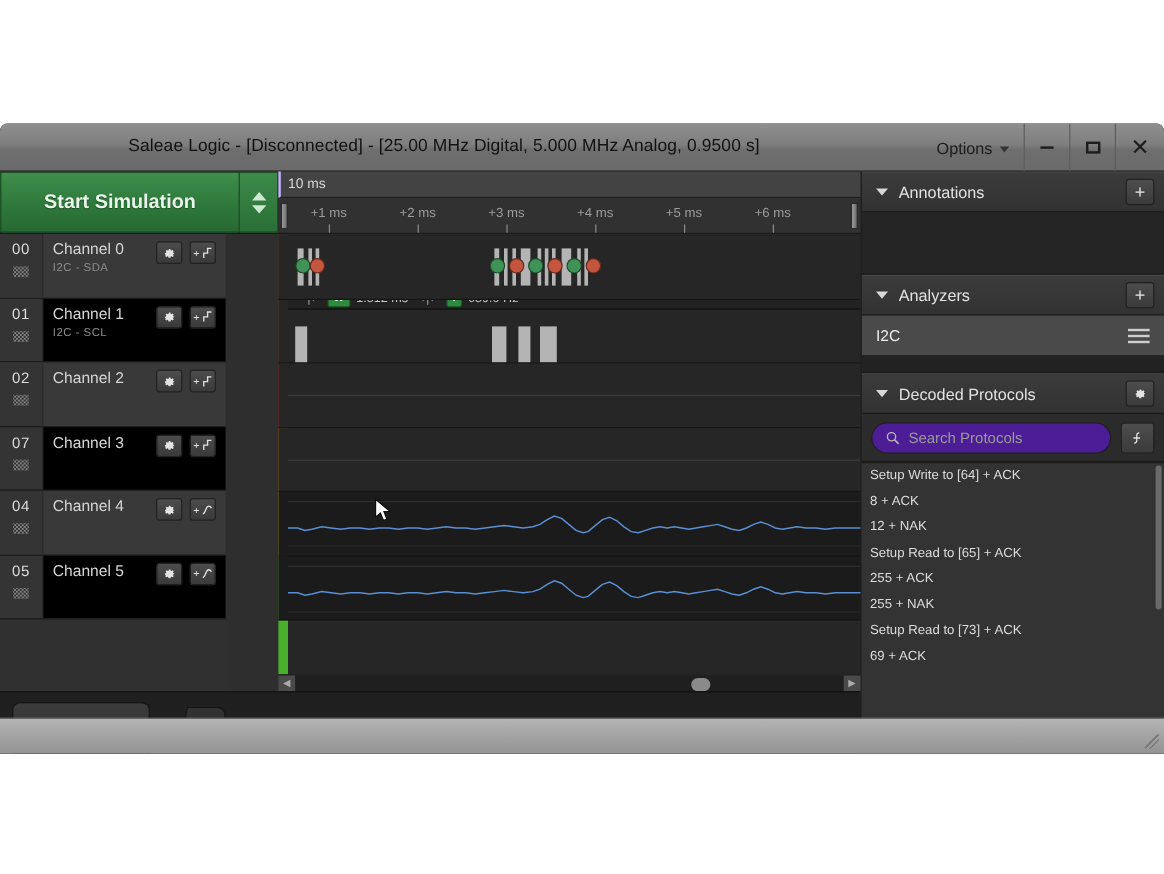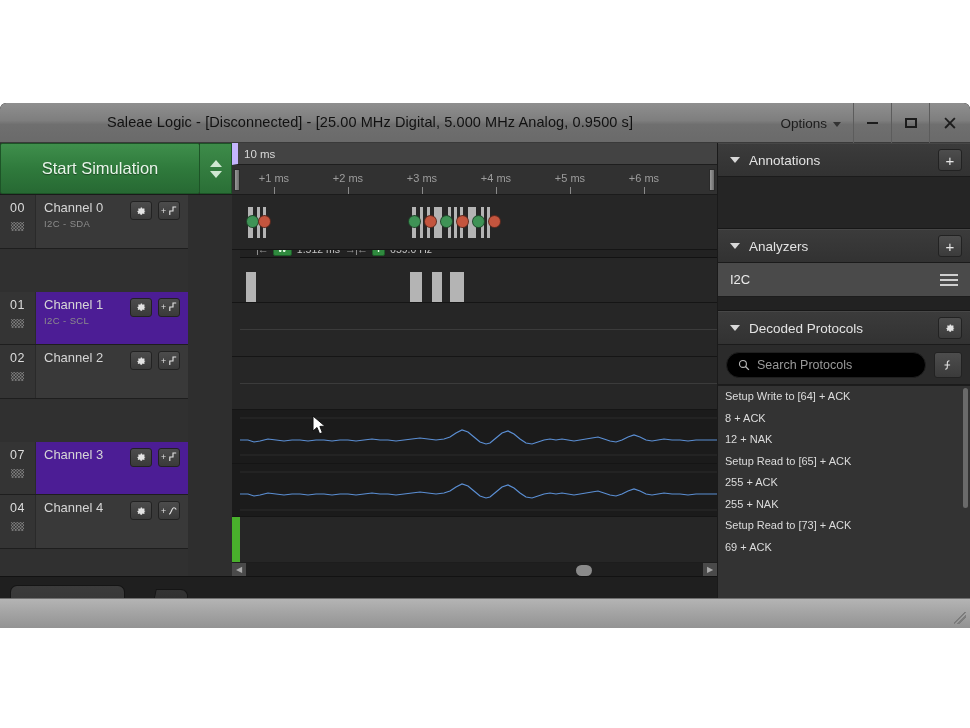--- a/index.html
+++ b/index.html
@@ -84,21 +84,21 @@
     position: absolute; left: 0; top: 0;
     width: 232px; height: 52px;
     display: flex;
     background: #2d2d2d;
     border-bottom: 1px solid #1a1a1a;
   }
   .simbtn {
     flex: 1;
     background: linear-gradient(to bottom, #3f8f4c 0%, #2f7a3c 50%, #276933 100%);
     color: #e8f5e9;
-    font-size: 16.5px; font-weight: normal;
+    font-size: 16.5px; font-weight: bold;
     display: flex; align-items: center; justify-content: center;
     border: 1px solid #1d5427;
     border-radius: 2px;
     text-shadow: 0 1px 1px rgba(0,0,0,.4);
   }
   .simarrows {
     width: 32px;
     background: linear-gradient(to bottom, #3d8b49 0%, #2a6f36 100%);
     border: 1px solid #1d5427; border-left: none;
     display: flex; flex-direction: column;
@@ -113,21 +113,21 @@
     width: 188px; bottom: 52px;
     background: #303030;
   }
   .chan {
     position: relative;
     height: 53.5px;
     display: flex;
     border-bottom: 1px solid #1e1e1e;
     background: #393939;
   }
-  .chan.alt { background: #4c1d95; margin-top: 43px; }
+  .chan.alt { background: #000000; }
   .chan-num {
     width: 36px;
     border-right: 1px solid #2a2a2a;
     display: flex; flex-direction: column;
     align-items: center; justify-content: flex-start;
     padding-top: 6px;
     background: #343434;
   }
   .chan-num .num { font-size: 12.5px; color: #dcdcdc; letter-spacing: .5px; }
   .grip {
@@ -158,21 +158,21 @@
   
   .wavepane {
     position: absolute; left: 232px; top: 0; right: 0; bottom: 52px;
     background: #262626;
   }
   .ruler-top {
     height: 22px; background: #434343;
     border-bottom: 1px solid #1e1e1e;
     color: #d8d8d8; font-size: 11.5px;
     display: flex; align-items: center; padding-left: 6px;
-    border-left: 6px solid #c4b5fd;
+    border-left: 2px solid #c4b5fd;
   }
   .ruler-ticks {
     position: relative; height: 30px;
     background: #313131;
     border-bottom: 1px solid #1b1b1b;
     overflow: hidden;
   }
   .tick { position: absolute; top: 0; }
   .tick .lbl { position:absolute; top:7px; left:-22px; width:44px; text-align:center; font-size: 11px; color:#9d9d9d; }
   .tick .mk  { position:absolute; top:22px; left:0; width:1px; height:8px; background:#8a8a8a; }
@@ -296,21 +296,21 @@
   .hamb i { display:block; width: 18px; height: 2px; background: #cfcfcf; }
   .analyzer-pad { height: 14px; background: #222; border-bottom: 1px solid #171717; }
 
   .searchrow {
     height: 40px; background: #2b2b2b;
     display: flex; align-items: center; gap: 8px;
     padding: 0 8px; border-bottom: 1px solid #1b1b1b;
   }
   .searchbox {
     flex: 1; height: 26px; border-radius: 13px;
-    background: #000000; border: 1px solid #1f1f1f;
+    background: #4c1d95; border: 1px solid #1f1f1f;
     display: flex; align-items: center; gap: 7px; padding: 0 11px;
     color: #9a9a9a; font-size: 12.5px; text-align: center;
   }
   .prot-list {
     flex: 1; background: #333333; position: relative; overflow: hidden;
     border-top: 1px solid #1c1c1c;
   }
   .prot-item {
     height: 21.5px; line-height: 21.5px;
     color: #dcdcdc; font-size: 11px;

